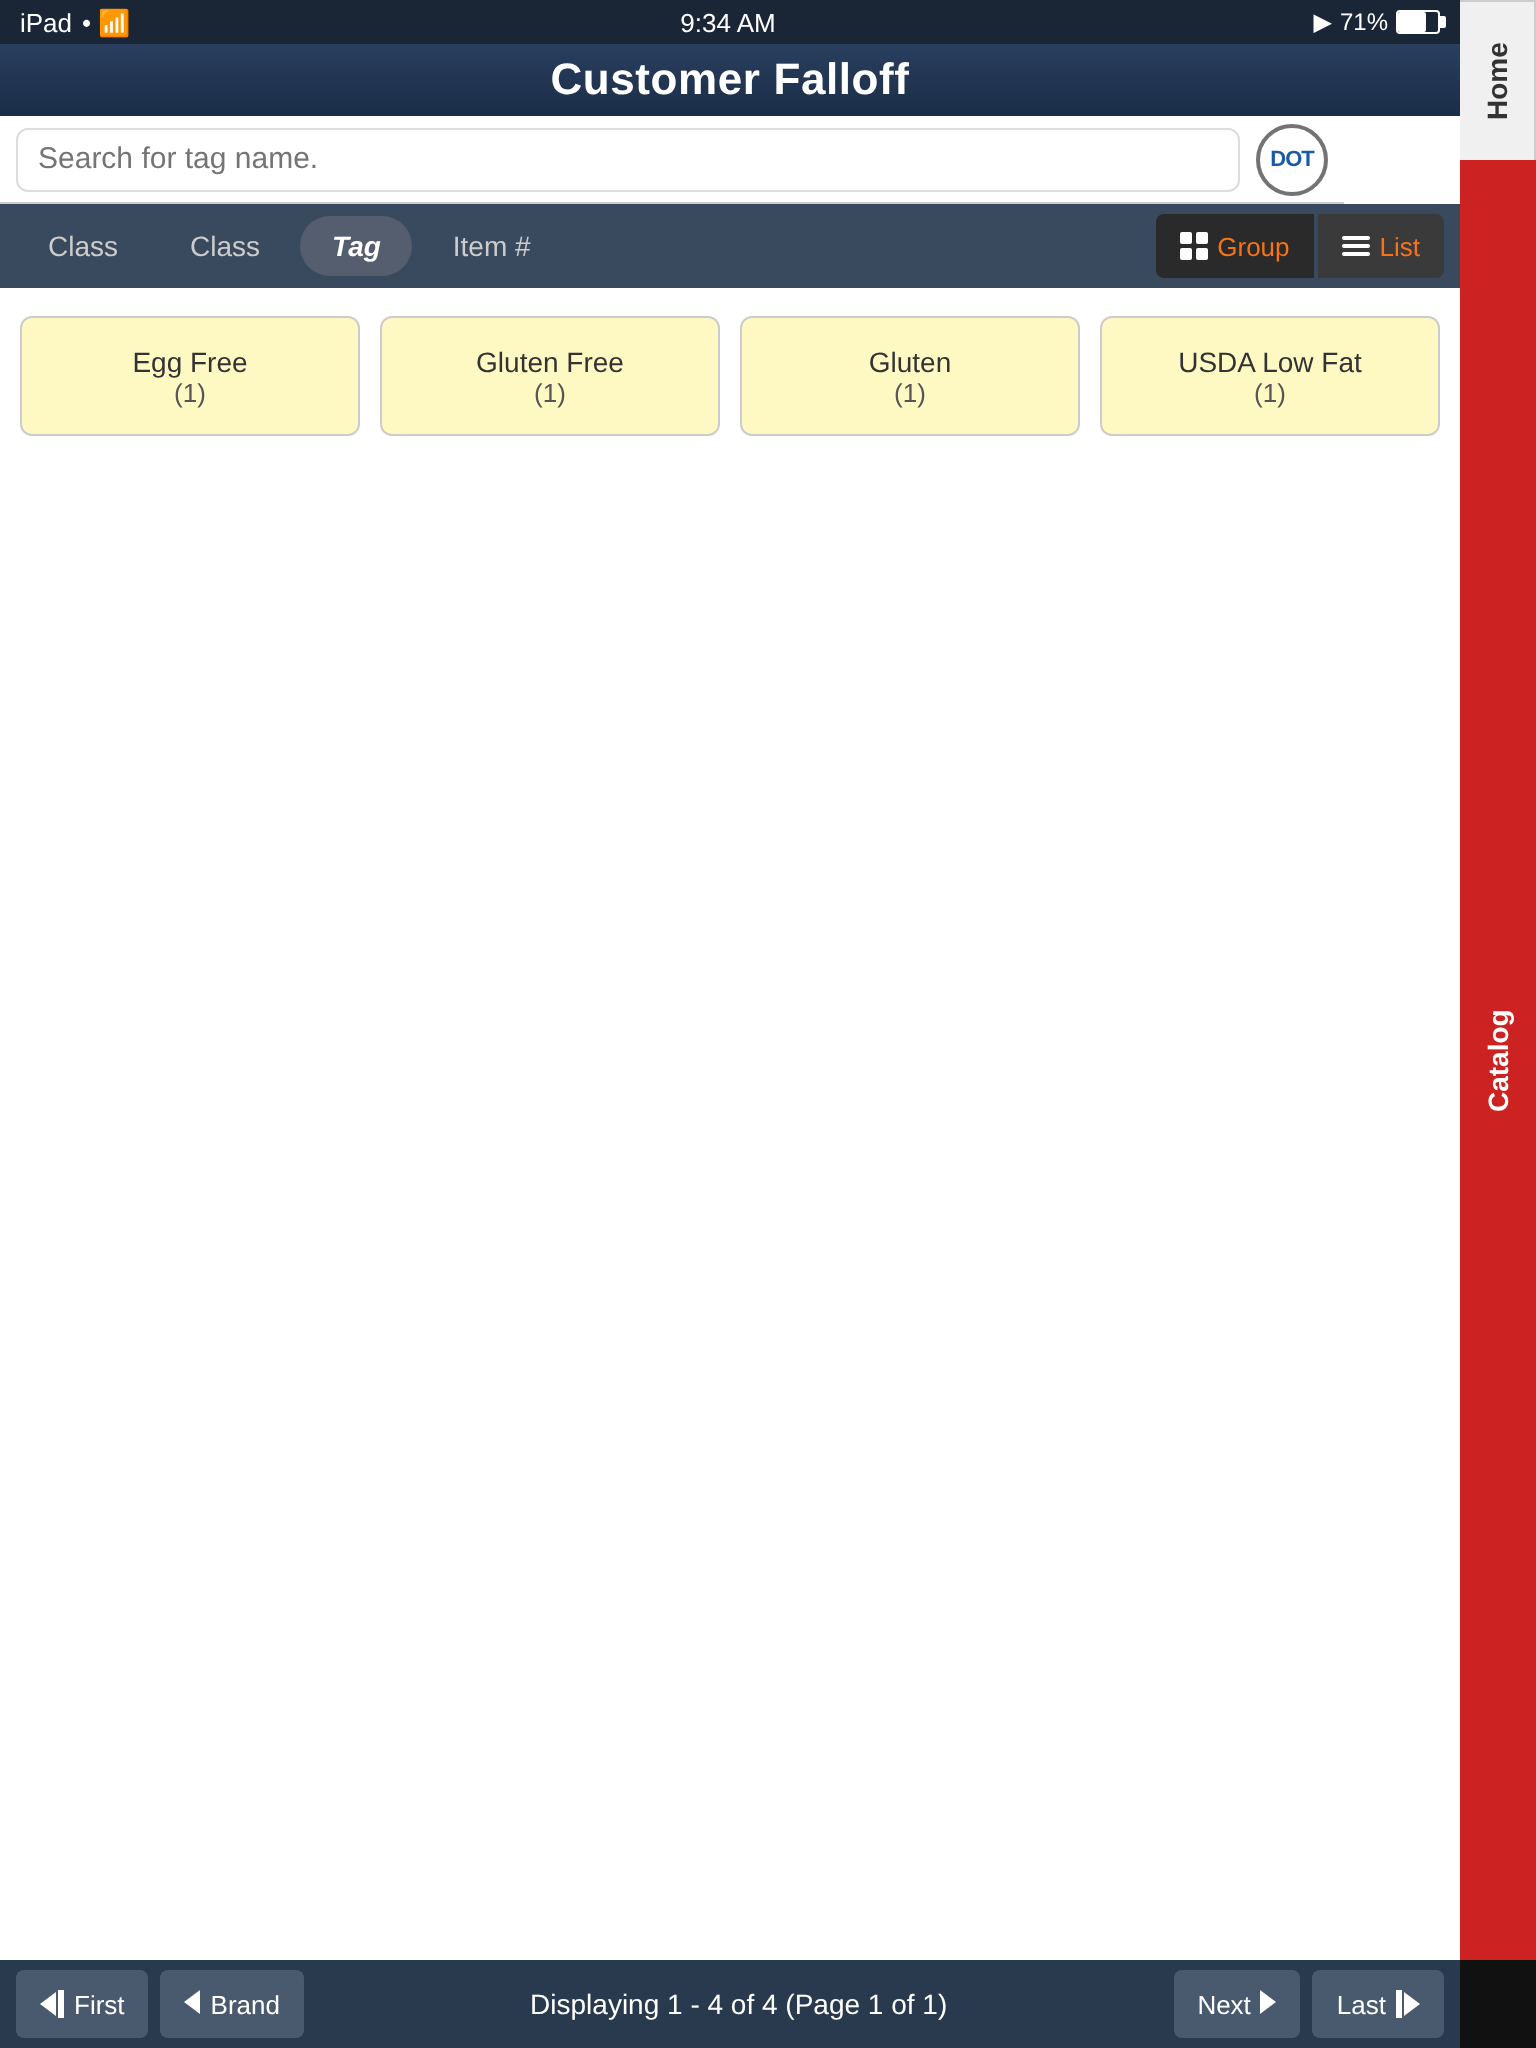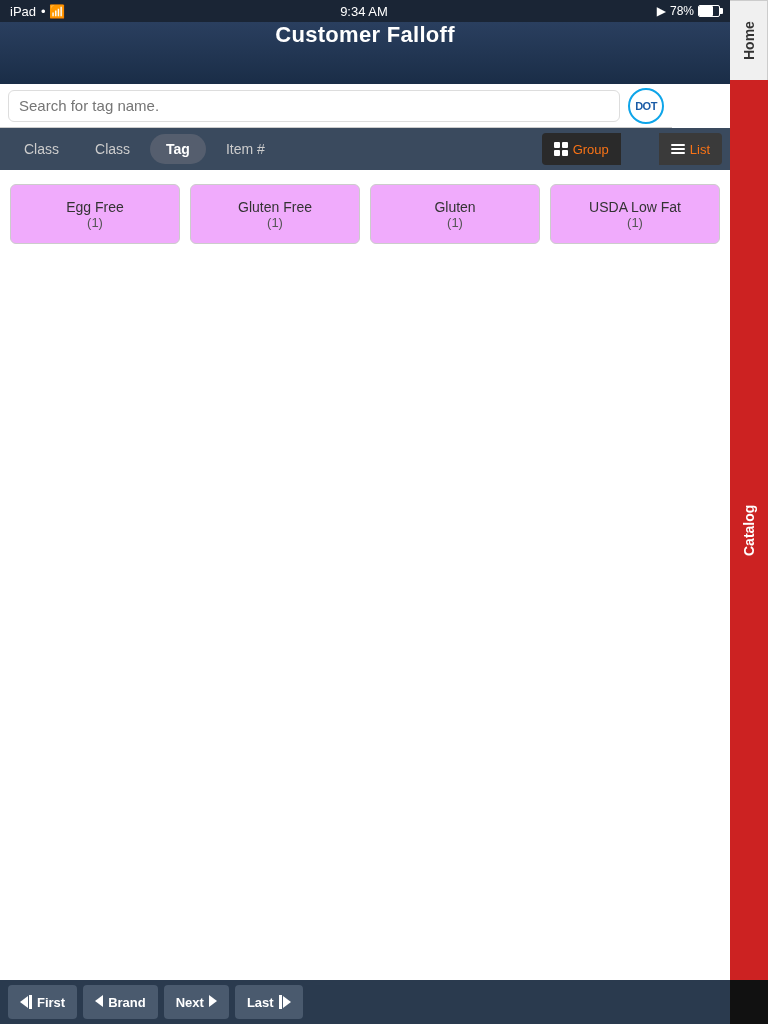--- a/index.html
+++ b/index.html
@@ -25,24 +25,24 @@
       font-size: 13px;
       font-weight: 500;
     }
     .status-left { display: flex; align-items: flex-end; gap: 5px; }
     .status-center { position: absolute; left: 0; right: 40px; text-align: center; font-size: 13px; }
     .status-right { display: flex; align-items: center; gap: 4px; font-size: 12px; }
 
     
     #header {
       width: 730px;
-      height: 62px;
+      height: 36px;
       background: linear-gradient(180deg, #2a3f5f 0%, #1a2d47 100%);
       display: flex;
-      align-items: flex-start;
+      align-items: center;
       justify-content: center;
     }
     #header h1 {
       color: white;
       font-size: 22px;
       font-weight: 600;
       letter-spacing: 0.3px;
     }
 
     
@@ -62,21 +62,21 @@
       border-radius: 6px;
       padding: 0 10px;
       font-size: 15px;
       color: #999;
       background: white;
       outline: none;
     }
     .dot-logo {
       width: 36px;
       height: 36px;
-      border: 2px solid #0ea5e9;
+      border: 2px solid #737373;
       border-radius: 50%;
       display: flex;
       align-items: center;
       justify-content: center;
       margin-left: 8px;
       background: white;
     }
     .dot-logo span {
       color: #1a5ba6;
       font-weight: 900;
@@ -101,20 +101,21 @@
       border: none;
       background: transparent;
       color: #ccc;
       font-size: 14px;
       cursor: pointer;
     }
     .filter-tab.active {
       background: #555e6e;
       color: white;
       font-weight: 600;
+      font-style: italic;
     }
     .view-toggle {
       margin-left: auto;
       display: flex;
       gap: 2px;
     }
     .view-btn {
       height: 32px;
       padding: 0 12px;
       border: none;
@@ -125,36 +126,35 @@
       font-size: 13px;
       color: #f97316;
     }
     .view-btn.group-btn {
       background: #2a2a2a;
       border-radius: 4px 0 0 4px;
     }
     .view-btn.list-btn {
       background: #3a3a3a;
       border-radius: 0 4px 4px 0;
-      margin-left: 36px;
     }
 
     
     #content {
       width: 730px;
       background: white;
       padding: 14px 10px;
       display: grid;
       grid-template-columns: repeat(4, 1fr);
       gap: 10px;
       align-content: start;
     }
 
     .tag-card {
-      background: #f0abfc;
+      background: #fef9c3;
       border-radius: 6px;
       border: 1px solid #ccc;
       height: 60px;
       display: flex;
       flex-direction: column;
       align-items: center;
       justify-content: center;
       cursor: pointer;
     }
     .tag-card-name {
@@ -228,21 +228,20 @@
       padding: 0 12px;
       background: #4a5a6e;
       border: none;
       border-radius: 4px;
       color: white;
       font-size: 13px;
       cursor: pointer;
       display: flex;
       align-items: center;
       gap: 5px;
-      font-weight: bold;
     }
     .footer-status {
       flex: 1;
       text-align: center;
       color: white;
       font-size: 14px;
     }
 
     
     #right-footer {
@@ -284,21 +283,21 @@
     <div id="status-bar">
       <div class="status-left">
         <span>iPad</span>
         <span>• 📶</span>
       </div>
       <div class="status-center">
         <span>9:34 AM</span>
       </div>
       <div class="status-right">
         <span>▶</span>
-        <span>78%</span>
+        <span>71%</span>
         <span style="display:inline-block;width:22px;height:12px;border:1.5px solid white;border-radius:2px;position:relative;">
           <span style="display:block;width:71%;height:100%;background:white;border-radius:1px;"></span>
           <span style="position:absolute;right:-4px;top:2px;width:3px;height:6px;background:white;border-radius:0 1px 1px 0;"></span>
         </span>
       </div>
     </div>
 
     <div id="header">
       <h1>Customer Falloff</h1>
     </div>
@@ -364,20 +363,21 @@
           <span style="width:3px;height:14px;background:white;display:inline-block;"></span>
         </span>
         <span>First</span>
       </button>
       <button class="nav-btn">
         <span>
           <span class="triangle-left"></span>
         </span>
         <span>Brand</span>
       </button>
+      <div class="footer-status">Displaying 1 - 4 of 4 (Page 1 of 1)</div>
       <button class="nav-btn">
         <span>Next</span>
         <span>
           <span class="triangle-right"></span>
         </span>
       </button>
       <button class="nav-btn">
         <span>Last</span>
         <span style="display:flex;align-items:center;">
           <span style="width:3px;height:14px;background:white;display:inline-block;"></span>

